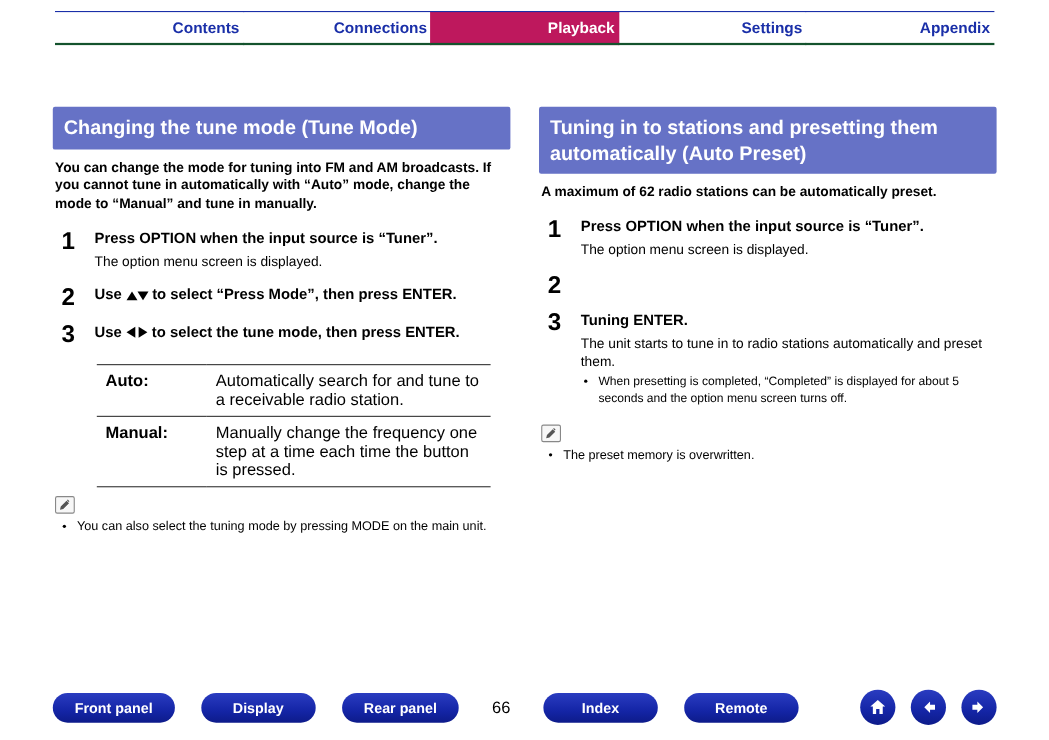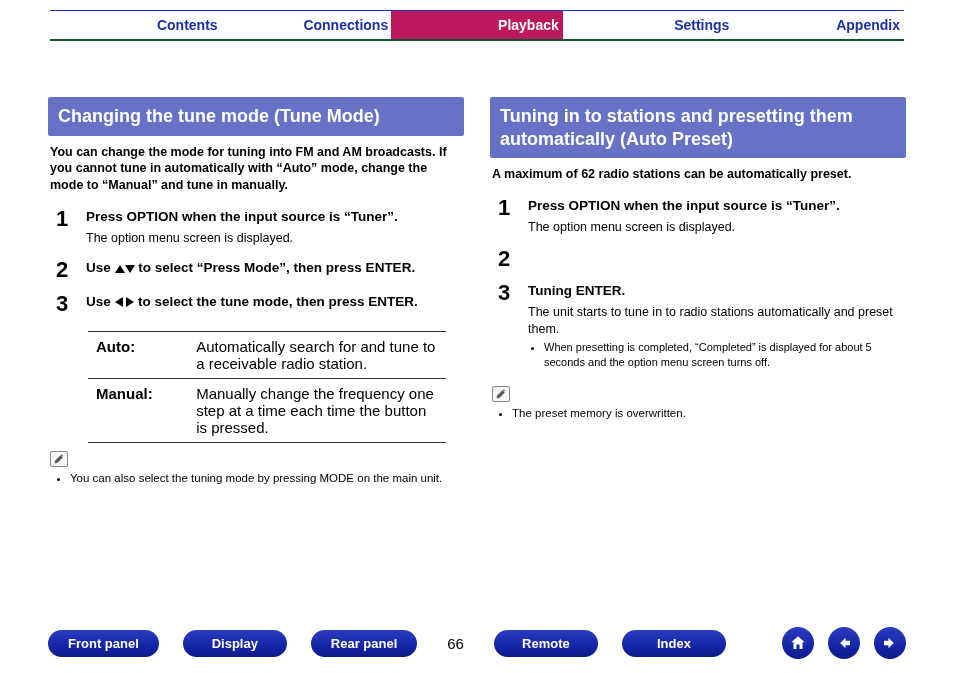--- a/index.html
+++ b/index.html
@@ -206,22 +206,22 @@
       <li>The preset memory is overwritten.</li>
     </ul>
   </div>
 </div>
 
 <div class="bottom">
   <div class="pill"><span>Front panel</span></div>
   <div class="pill"><span>Display</span></div>
   <div class="pill"><span>Rear panel</span></div>
   <div class="pagenum">66</div>
+  <div class="pill"><span>Index</span></div>
   <div class="pill"><span>Remote</span></div>
-  <div class="pill"><span>Index</span></div>
 
   <div class="navicons">
     <span class="circ">
       <svg width="18" height="18" viewBox="0 0 24 24">
           <path d="M12 3l9 8h-3v9h-4v-6H10v6H6v-9H3l9-8z"></path>
         </svg>
     </span>
     <span class="circ">
       <svg width="18" height="18" viewBox="0 0 24 24">
           <path d="M14 5l-7 7 7 7v-4h6v-6h-6V5z"></path>

